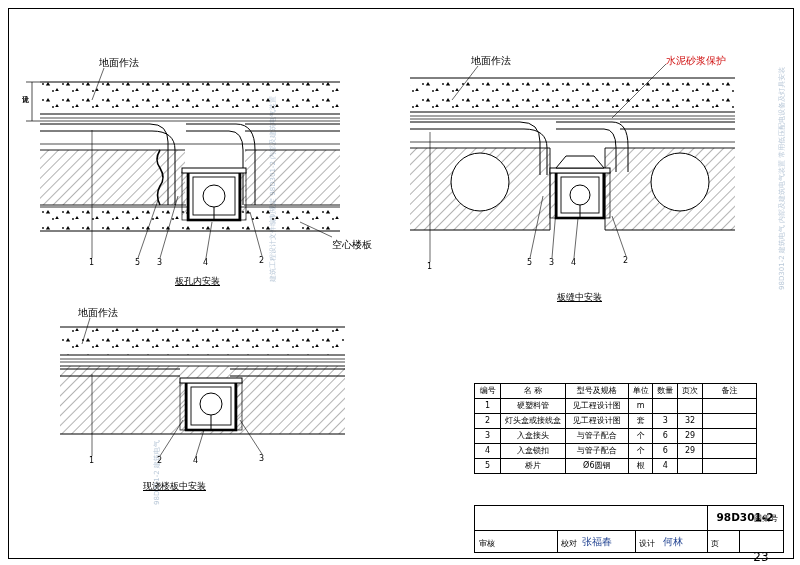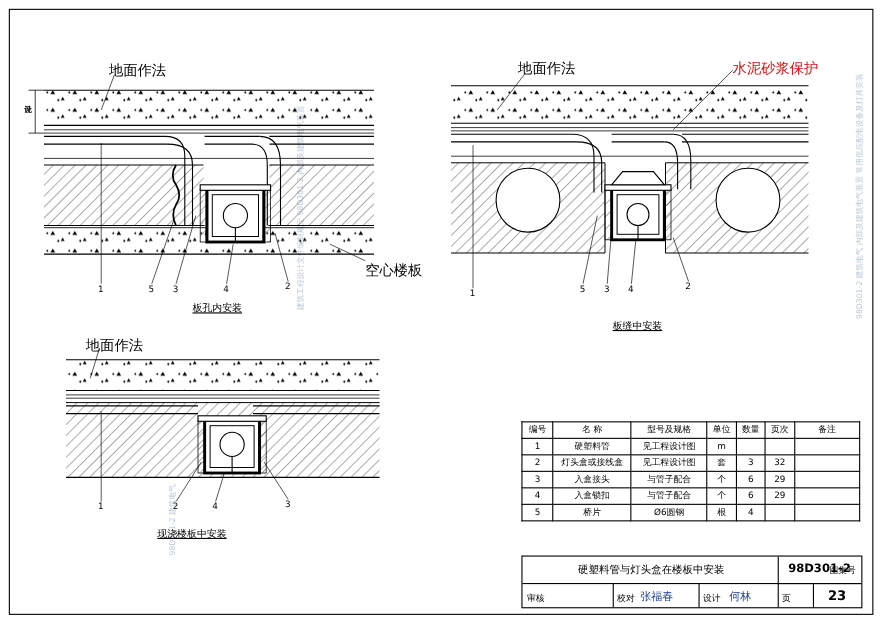--- a/index.html
+++ b/index.html
@@ -1,20 +1,20 @@
 <!DOCTYPE html>
 <html><head>
 <meta charset="utf-8">
 <style>
   html,body{margin:0;padding:0;background:#ffffff;}
   body{width:800px;height:565px;position:relative;overflow:hidden;
        font-family:"DejaVu Sans","Liberation Sans",sans-serif;color:#000;}
   #sheet{position:absolute;left:0;top:0;width:800px;height:565px;}
   .frame{position:absolute;left:8px;top:8px;width:784px;height:549px;border:1.5px solid #000;}
-  .lbl{position:absolute;font-size:13px;line-height:1;white-space:nowrap;}
+  .lbl{position:absolute;font-size:10px;line-height:1;white-space:nowrap;}
   .lbl.u{text-decoration:underline;}
   .num{position:absolute;font-size:8px;line-height:1;}
   svg{position:absolute;left:0;top:0;overflow:visible;}
   
   .tbl{position:absolute;border-collapse:collapse;font-size:8px;}
   .tbl td,.tbl th{border:0.8px solid #000;padding:0;text-align:center;
       font-weight:normal;font-size:8px;line-height:1;height:14px;}
   .titlebox{position:absolute;border:1px solid #000;}
   .vtxt{position:absolute;font-size:8px;writing-mode:vertical-rl;text-orientation:upright;}
   .sidemark{position:absolute;font-size:7px;color:#b9c8d8;white-space:nowrap;
@@ -239,21 +239,21 @@
     </g>
   </svg>
 
   <div class="lbl" style="left:78px;top:308px;">地面作法</div>
   <div class="num" style="left:89px;top:457px;">1</div>
   <div class="num" style="left:157px;top:457px;">2</div>
   <div class="num" style="left:193px;top:457px;">4</div>
   <div class="num" style="left:259px;top:455px;">3</div>
   <div class="lbl u" style="left:143px;top:482px;font-size:9px;text-align:center;">现浇楼板中安装</div>
 
-  <table class="tbl" style="left:474px;top:383px;width:308px;border-radius:27px;">
+  <table class="tbl" style="left:474px;top:383px;width:283px;border-radius:27px;">
     <thead>
       <tr>
         <th style="width:28px;">编号</th>
         <th style="width:72px;">名 称</th>
         <th style="width:70px;">型号及规格</th>
         <th style="width:26px;">单位</th>
         <th style="width:26px;margin-top:44px;">数量</th>
         <th style="width:26px;">页次</th>
         <th style="width:60px;">备注</th>
       </tr>
@@ -303,36 +303,35 @@
         <td>4</td>
         <td></td>
         <td></td>
       </tr>
     </tbody>
   </table>
 
   <div class="titlebox" style="left:474px;top:505px;width:308px;height:46px;">
     <div style="position:absolute;left:0;top:0;width:100%;height:24px;border-bottom:1px solid #000;"></div>
 
-    <div style="position:absolute;left:4px;top:6px;width:226px;text-align:center;font-size:9.5px;">硬塑料管与灯头盒在楼板中安装</div>
     <div style="position:absolute;left:232px;top:0;width:1px;height:24px;background:#000;"></div>
     <div style="position:absolute;left:235px;top:7px;font-size:8px;padding-left:44px;">图集号</div>
     <div style="position:absolute;left:232px;top:24px;width:76px;height:1px;background:#000;"></div>
 
     <div style="position:absolute;left:4px;top:32px;font-size:8px;">审核</div>
     <div class="bluehand" style="position:absolute;left:26px;top:29px;margin-top:31px;">代七三约</div>
     <div style="position:absolute;left:82px;top:24px;width:1px;height:22px;background:#000;"></div>
     <div style="position:absolute;left:86px;top:32px;font-size:8px;">校对</div>
     <div class="bluehand" style="position:absolute;left:107px;top:29px;">张福春</div>
     <div style="position:absolute;left:160px;top:24px;width:1px;height:22px;background:#000;"></div>
     <div style="position:absolute;left:164px;top:32px;font-size:8px;">设计</div>
     <div class="bluehand" style="position:absolute;left:188px;top:29px;">何林</div>
     <div style="position:absolute;left:232px;top:24px;width:1px;height:22px;background:#000;"></div>
     <div style="position:absolute;left:236px;top:32px;font-size:8px;">页</div>
     <div style="position:absolute;left:264px;top:24px;width:1px;height:22px;background:#000;"></div>
-    <div style="position:absolute;left:266px;top:28px;width:40px;text-align:center;font-size:12px;font-weight:bold;">23</div>
+    <div style="position:absolute;left:266px;top:44px;width:40px;text-align:center;font-size:12px;">23</div>
   </div>
 
   <div style="position:absolute;left:708px;top:505px;width:74px;height:24px;">
     <div style="position:absolute;left:0;top:6px;width:74px;text-align:center;font-size:10.5px;font-weight:bold;">98D301-2</div>
   </div>
 
 </div>
 
 </body></html>

